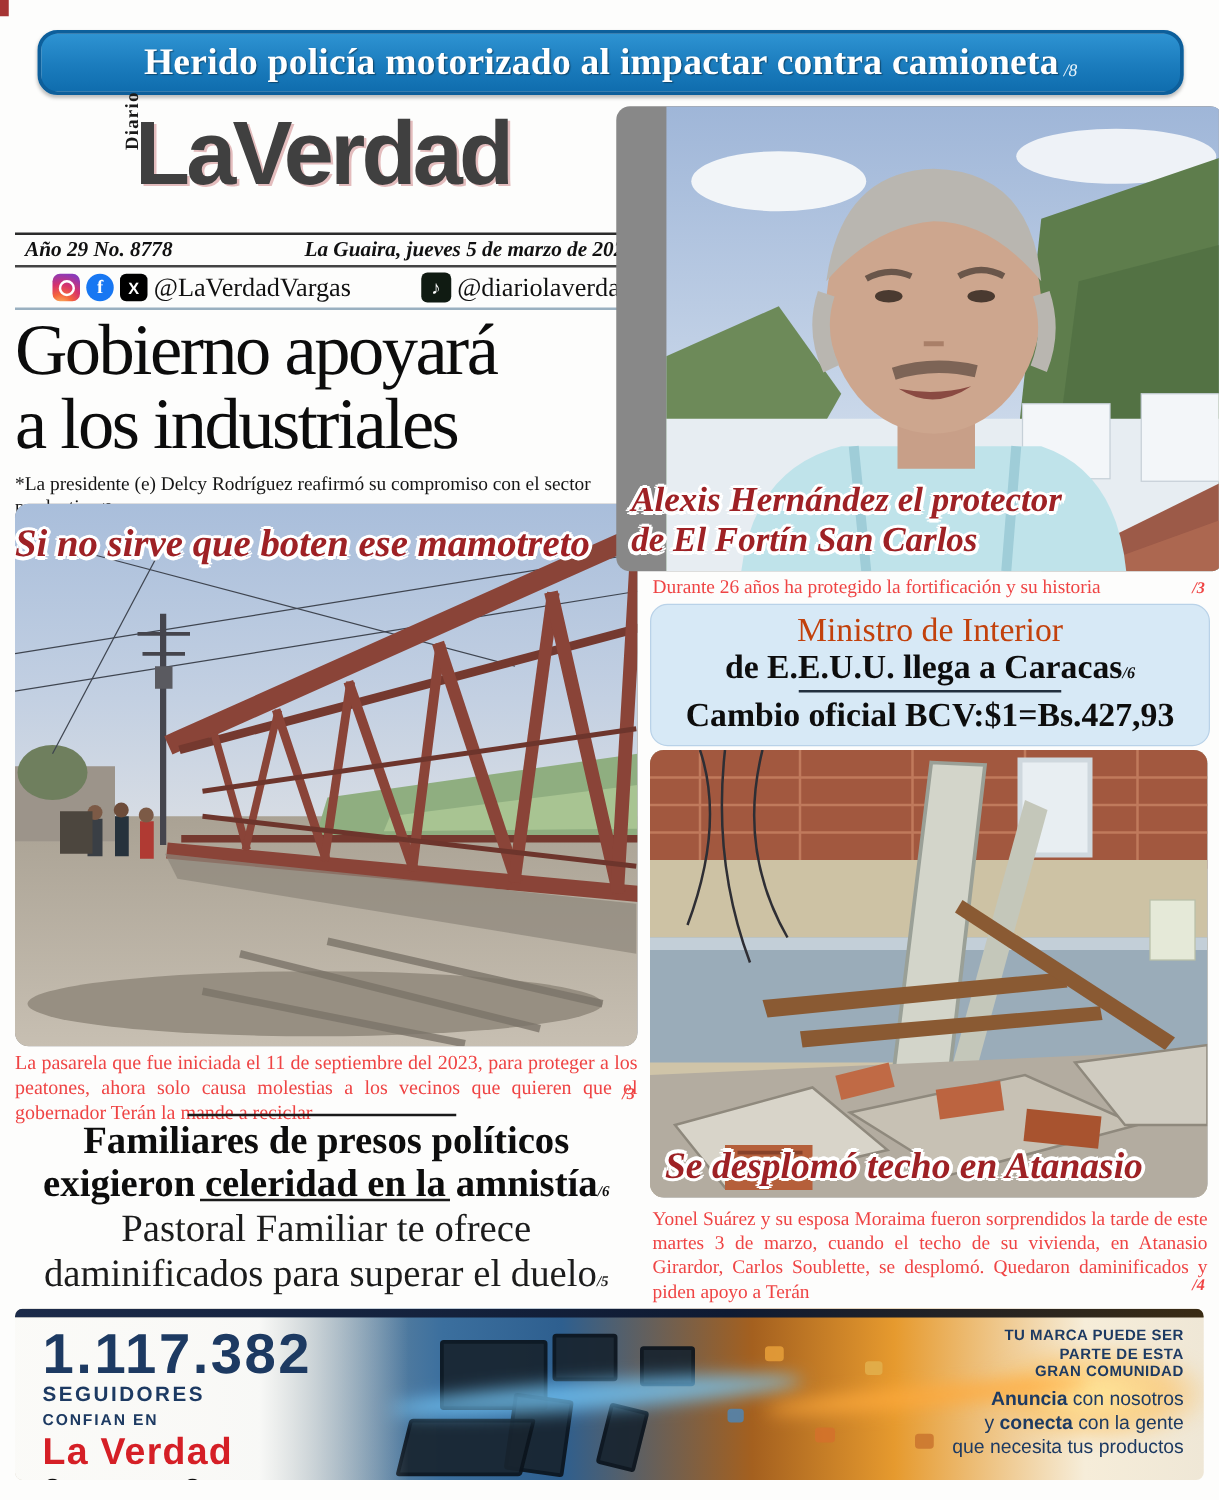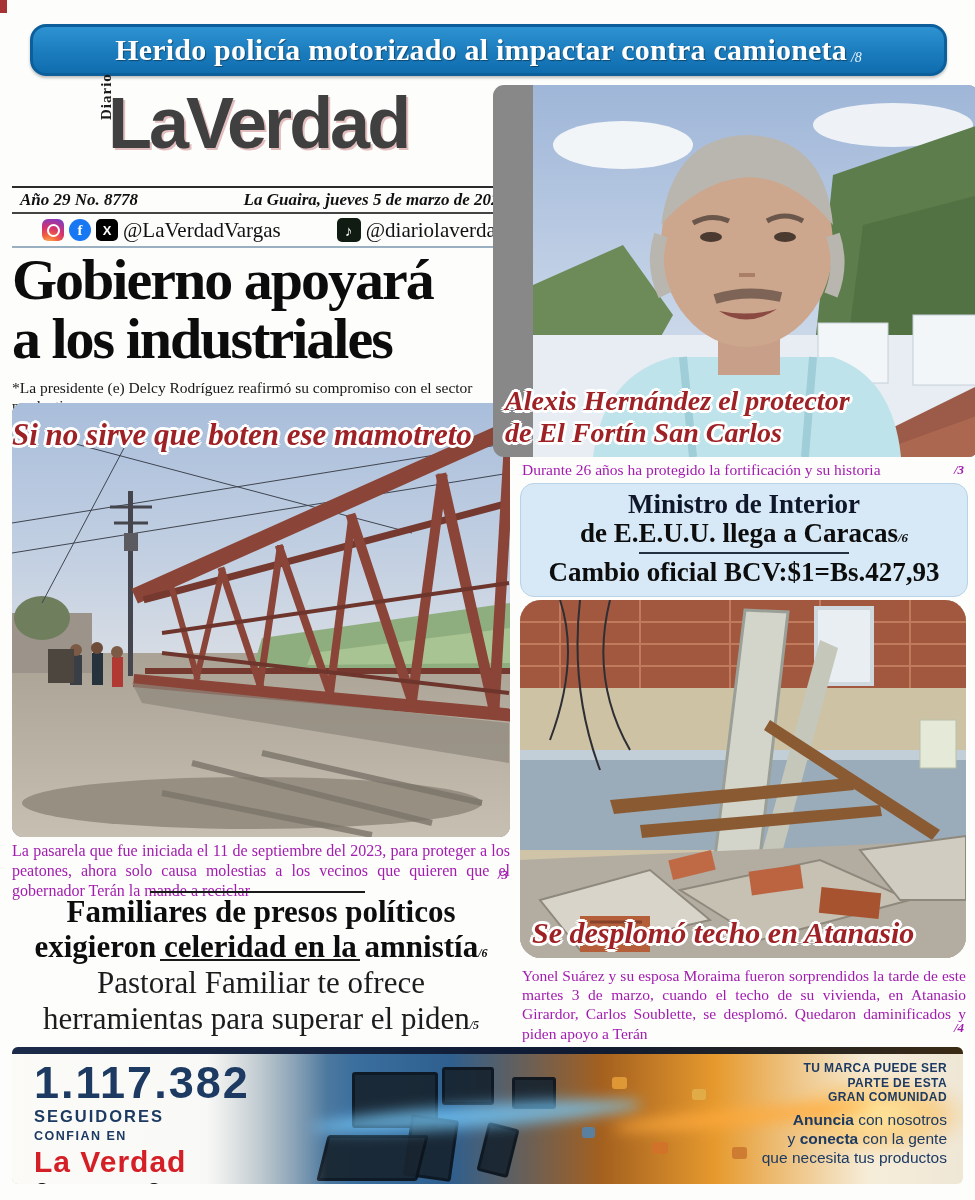--- a/index.html
+++ b/index.html
@@ -34,56 +34,56 @@
   .badge{width:22px;height:22px;display:inline-flex;align-items:center;justify-content:center;
     font-family:"Liberation Sans",sans-serif;font-weight:bold;color:#fff;position:relative;}
   .ig{border-radius:6px;background:radial-gradient(circle at 30% 120%,#fdd06c 0%,#f5653c 32%,#d6336c 58%,#8a3ab9 88%);}
   .ig::after{content:"";position:absolute;width:9px;height:9px;border:2px solid #fff;border-radius:50%;}
   .fb{border-radius:50%;background:#1877f2;font-size:15px;font-family:"Liberation Serif",serif;}
   .xx{border-radius:5px;background:#000;font-size:13px;}
   .tk{border-radius:5px;background:#101b12;font-size:15px;width:24px;height:24px;}
   .rule-3{left:12px;top:246px;width:498px;background:#9ab0c0;height:2px;}
 
   
-  .lead-hl{left:12px;top:250px;width:498px;font-weight:bold;font-size:58px;line-height:1.02;
+  .lead-hl{left:12px;top:250px;width:498px;font-weight:normal;font-size:58px;line-height:1.02;
     letter-spacing:-2px;color:#0c0c0c;}
   .lead-sub{left:12px;top:379px;width:498px;font-size:15.5px;color:#161616;}
   .ref-sm{font-size:12px;font-weight:bold;font-style:italic;}
 
   
   figure{margin:0;}
   .fig{overflow:hidden;border-radius:11px;background:#888;}
   .fig svg{display:block;}
   .overlay-hl{position:absolute;font-weight:bold;font-style:italic;color:#9e2125;
     text-shadow:-2px -2px 0 #fff,2px -2px 0 #fff,-2px 2px 0 #fff,2px 2px 0 #fff,
                 -3px 0 0 #fff,3px 0 0 #fff,0 -3px 0 #fff,0 3px 0 #fff;}
   .fig-bridge{left:12px;top:403px;width:498px;height:434px;}
   .bridge-ovl{top:14px;left:0;font-size:31px;}
-  .caption{font-size:16px;line-height:1.24;text-align:justify;color:#a21caf;}
+  .caption{font-size:16px;line-height:1.24;text-align:justify;color:#ef4444;}
   .cap-ref{position:absolute;right:2px;bottom:2px;font-size:13px;font-weight:bold;font-style:italic;}
   .cap-bridge{left:12px;top:841px;width:498px;height:44px;}
 
   .div-a{left:150px;top:891px;width:215px;background:#1a1a1a;}
   .amnesty-hl{left:12px;top:895px;width:498px;text-align:center;font-weight:bold;
     font-size:31px;line-height:1.12;color:#0d0d0d;}
   .div-b{left:160px;top:959px;width:200px;background:#1a1a1a;}
   .pastoral-hl{left:12px;top:965px;width:498px;text-align:center;font-size:31px;line-height:1.15;color:#1c1c1c;}
 
   
   .fig-alexis{left:493px;top:85px;width:446px;height:372px;padding-left:40px;}
   .alexis-ovl{left:12px;bottom:8px;font-size:28px;line-height:1.15;}
   .cap-alexis{left:522px;top:460px;width:444px;height:20px;text-align:left;font-size:15.5px;}
   .minister-box{left:520px;top:483px;width:446px;height:112px;background:#d7e9f6;
     border:1px solid #b9d2e8;border-radius:14px;text-align:center;}
-  .minister-box .l1{margin-top:6px;font-weight:bold;font-size:27px;line-height:1.08;color:#0f172a;}
+  .minister-box .l1{margin-top:6px;font-weight:normal;font-size:27px;line-height:1.08;color:#c2410c;}
   .minister-box .l2{font-weight:bold;font-size:27px;line-height:1.08;color:#0d0d0d;}
   .minister-box .ref{font-size:13px;font-weight:bold;font-style:italic;}
   .minister-div{width:210px;height:2px;background:#22303f;margin:4px auto 3px auto;}
   .minister-box .fx{font-weight:bold;font-size:27px;color:#0d0d0d;}
-  .fig-atanasio{left:520px;top:600px;width:446px;height:358px;border-radius:21px;}
+  .fig-atanasio{left:520px;top:600px;width:446px;height:358px;}
   .atanasio-ovl{left:12px;bottom:8px;font-size:30px;}
   .cap-atanasio{left:522px;top:966px;width:444px;height:72px;font-size:15.5px;}
 
   
   .footer{left:12px;top:1047px;width:951px;height:137px;border-radius:6px;overflow:hidden;
     font-family:"Liberation Sans",sans-serif;
     background:linear-gradient(90deg,#cfc9b8 0%,#b4b0a2 16%,#3b6f9e 36%,#2e5f8f 46%,
                #a4601f 62%,#e69a2e 74%,#f6edd9 90%,#efe7d6 100%);}
   .footer .topstrip{position:absolute;left:0;top:0;width:100%;height:7px;
     background:linear-gradient(90deg,#1c2b4a,#0f1b33 60%,#3a2b14);}
@@ -224,21 +224,21 @@
 </div>
 
 <div class="abs rule div-a"></div>
 <div class="abs amnesty-hl">
   <div><span>Familiares de presos políticos</span></div>
   <div><span>exigieron celeridad en la amnistía</span><span class="ref-sm">/6</span></div>
 </div>
 <div class="abs rule div-b"></div>
 <div class="abs pastoral-hl">
   <div><span>Pastoral Familiar te ofrece</span></div>
-  <div><span>herramientas para superar el piden</span><span class="ref-sm">/5</span></div>
+  <div><span>daminificados para superar el duelo</span><span class="ref-sm">/5</span></div>
 </div>
 
 <figure class="abs fig fig-alexis">
   <svg width="446" height="372" viewBox="0 0 446 372">
     <defs>
       <linearGradient id="sky2" x1="0" y1="0" x2="0" y2="1">
         <stop offset="0" stop-color="#9fb6d8"></stop>
           <stop offset="1" stop-color="#dfe8f2"></stop>
       </linearGradient>
     </defs>

